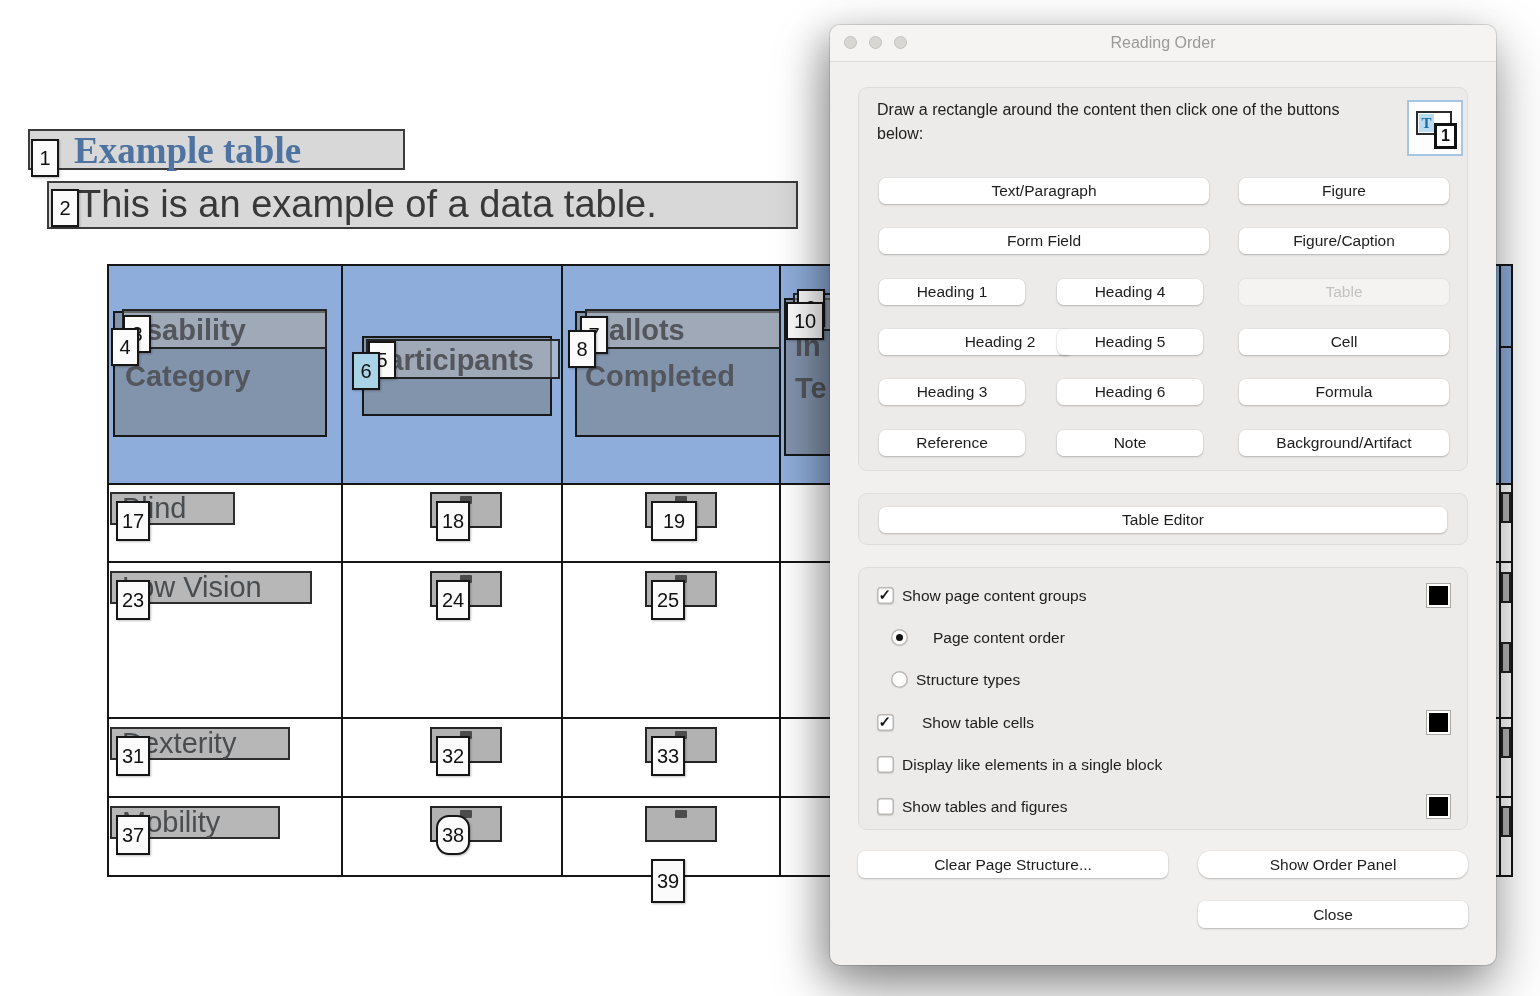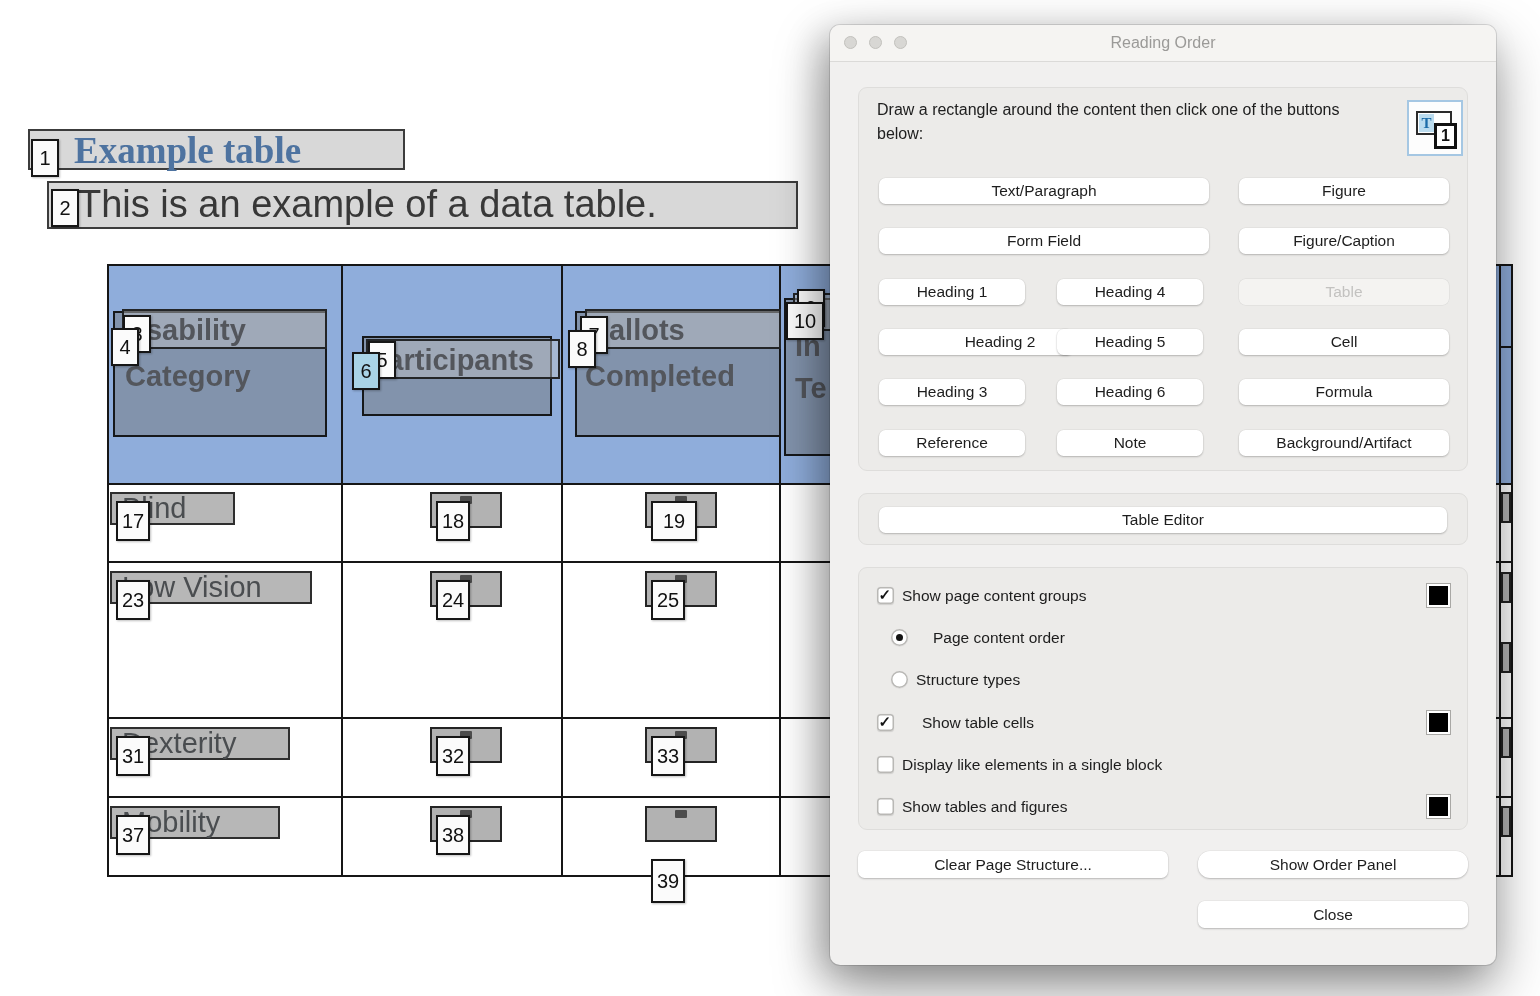--- a/index.html
+++ b/index.html
@@ -136,21 +136,21 @@
   <div class="tag" style="left:116px;top:736px;width:34px;height:40px;">31</div>
   <div class="databox" style="left:430px;top:727px;width:72px;height:36px;"></div>
   <div class="tag" style="left:436px;top:736px;width:34px;height:40px;">32</div>
   <div class="databox" style="left:645px;top:727px;width:72px;height:36px;"></div>
   <div class="tag" style="left:651px;top:736px;width:34px;height:40px;">33</div>
 
   <div class="labelbox" style="left:110px;top:806px;width:170px;height:33px;"></div>
   <span class="rlabel" style="left:122px;top:806px;">Mobility</span>
   <div class="tag" style="left:116px;top:815px;width:34px;height:40px;">37</div>
   <div class="databox" style="left:430px;top:806px;width:72px;height:36px;"></div>
-  <div class="tag" style="left:436px;top:815px;width:34px;height:40px;">38</div>
+  <div class="tag" style="left:436px;top:815px;width:34px;height:40px;border-radius:13px;">38</div>
   <div class="databox" style="left:645px;top:806px;width:72px;height:36px;"></div>
   <div class="tag" style="left:651px;top:815px;width:34px;height:44px;margin-top:44px;">39</div>
 
   <div class="sliver-box" style="left:1501px;top:492px;width:10px;height:31px;"></div>
   <div class="sliver-box" style="left:1501px;top:572px;width:10px;height:31px;"></div>
   <div class="sliver-box" style="left:1501px;top:642px;width:10px;height:31px;"></div>
   <div class="sliver-box" style="left:1501px;top:727px;width:10px;height:31px;"></div>
   <div class="sliver-box" style="left:1501px;top:806px;width:10px;height:31px;"></div>
 
   <div id="dialog">

